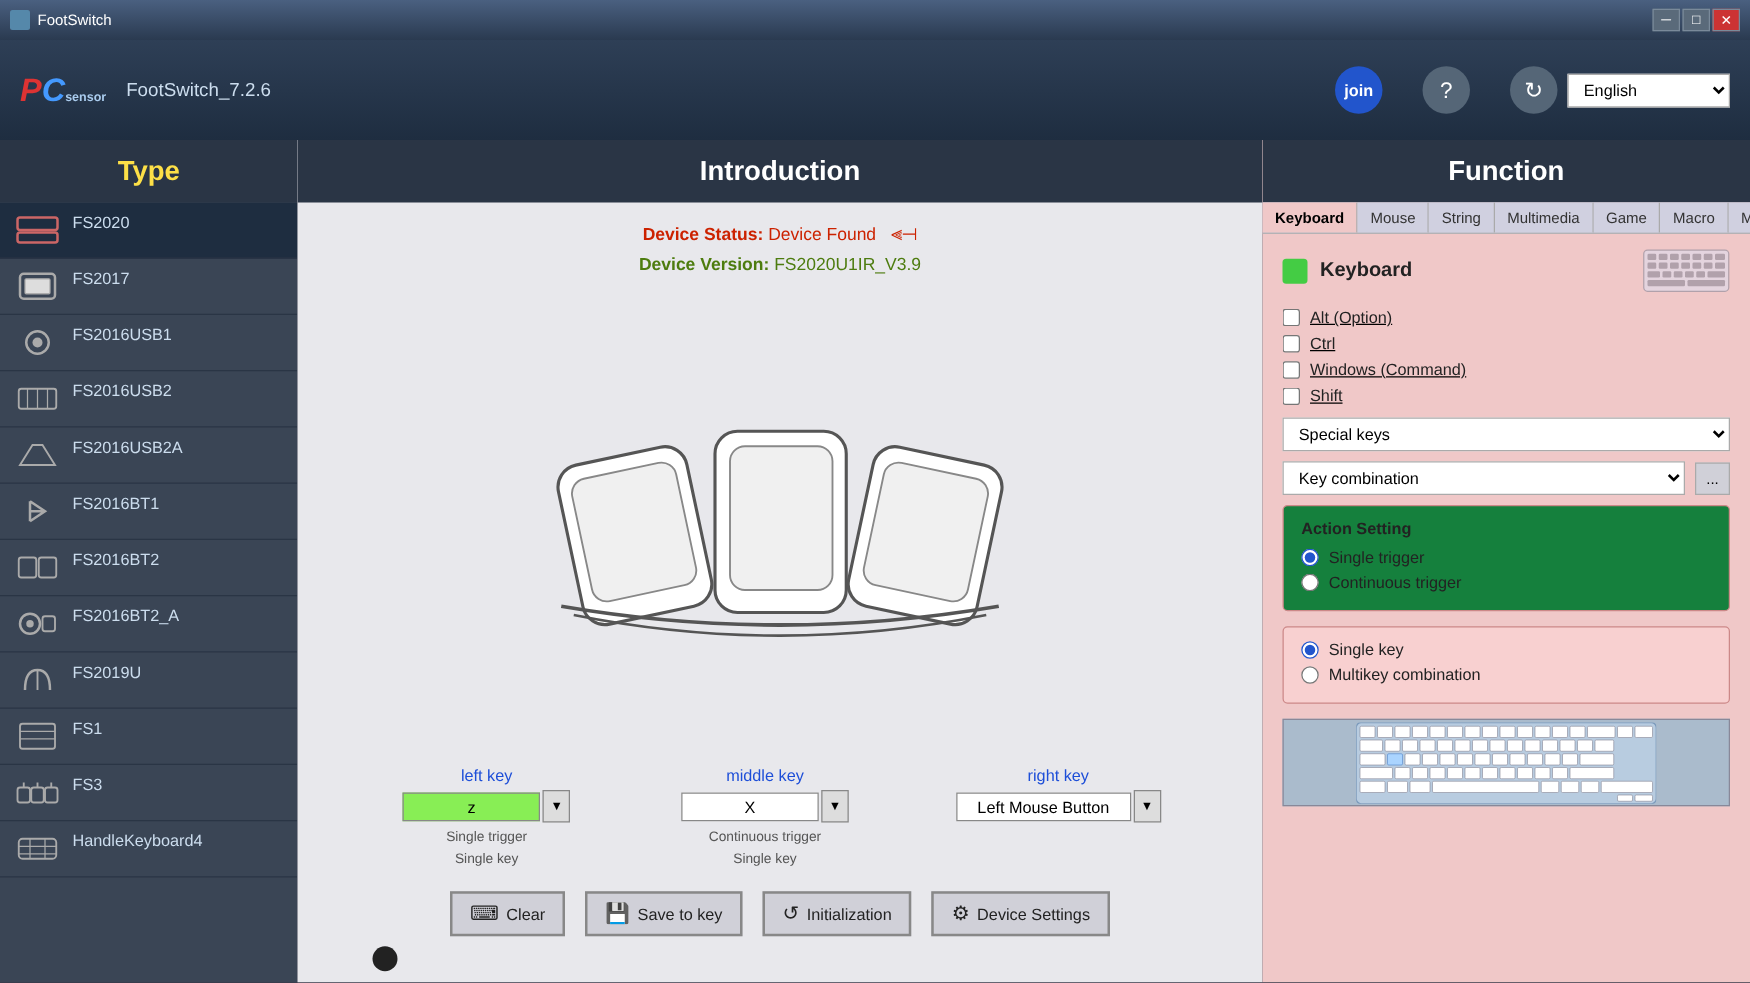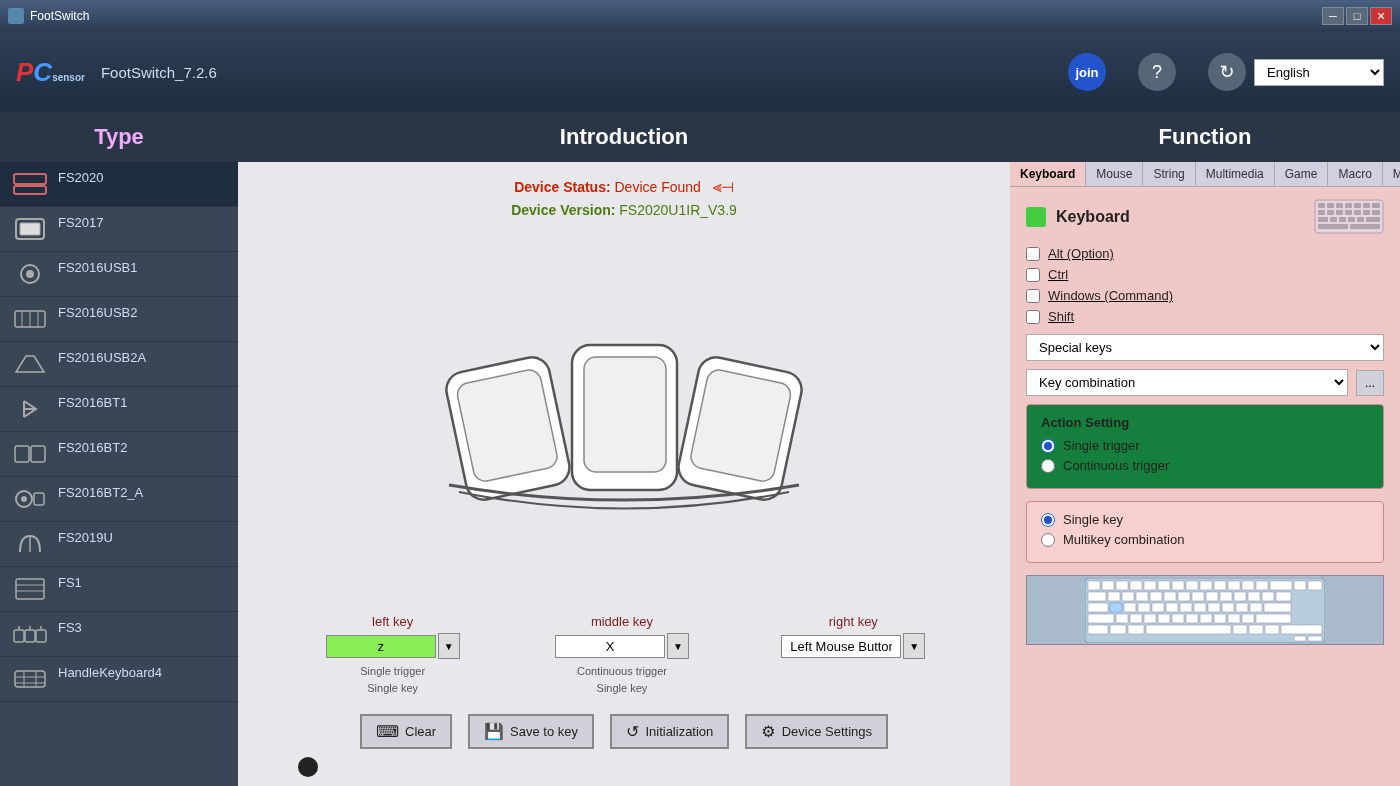--- a/index.html
+++ b/index.html
@@ -53,21 +53,21 @@
     
     #sidebar {
       width: 238px;
       background: #3a4555;
       display: flex;
       flex-direction: column;
       overflow: hidden;
     }
     #type-header {
       background: #2a3545;
-      color: #f0abfc;
+      color: #fde047;
       text-align: center;
       padding: 12px 0;
       font-size: 22px;
       font-weight: bold;
     }
     #sidebar-list {
       flex: 1;
       overflow-y: auto;
       overflow-x: hidden;
     }
@@ -122,21 +122,21 @@
     }
     #pedal-svg { width: 380px; height: 180px; }
 
     #keys-row {
       display: flex;
       justify-content: space-around;
       padding: 0 40px 8px;
       align-items: flex-start;
     }
     .key-column { display: flex; flex-direction: column; align-items: center; gap: 4px; min-width: 140px; }
-    .key-label { font-size: 13px; color: #7f1d1d; }
+    .key-label { font-size: 13px; color: #1d4ed8; }
     .key-input-row { display: flex; align-items: center; gap: 2px; }
     .key-input {
       padding: 3px 8px;
       font-size: 13px;
       border: 1px solid #888;
       width: 110px;
       text-align: center;
     }
     .key-input.green { background: #88ee55; }
     .key-dropdown-btn {
@@ -480,21 +480,21 @@
         <div class="key-input-row">
           <input type="text" class="key-input" value="X" readonly="" style="background: white;">
           <button class="key-dropdown-btn">▼</button>
         </div>
         <div class="key-trigger-info">Continuous trigger<br>Single key</div>
       </div>
 
       <div class="key-column">
         <span class="key-label">right key</span>
         <div class="key-input-row">
-          <input type="text" class="key-input" value="Left Mouse Button" readonly="" style="background: white; width: 120px;">
+          <input type="text" class="key-input" value="Left Mouse Button" readonly="" style="background: white; width: 140px;">
           <button class="key-dropdown-btn">▼</button>
         </div>
         <div class="key-trigger-info"></div>
       </div>
     </div>
 
     <div id="action-bar">
       <button class="action-btn">
         <span class="action-btn-icon">⌨</span>
         <span>Clear</span>

